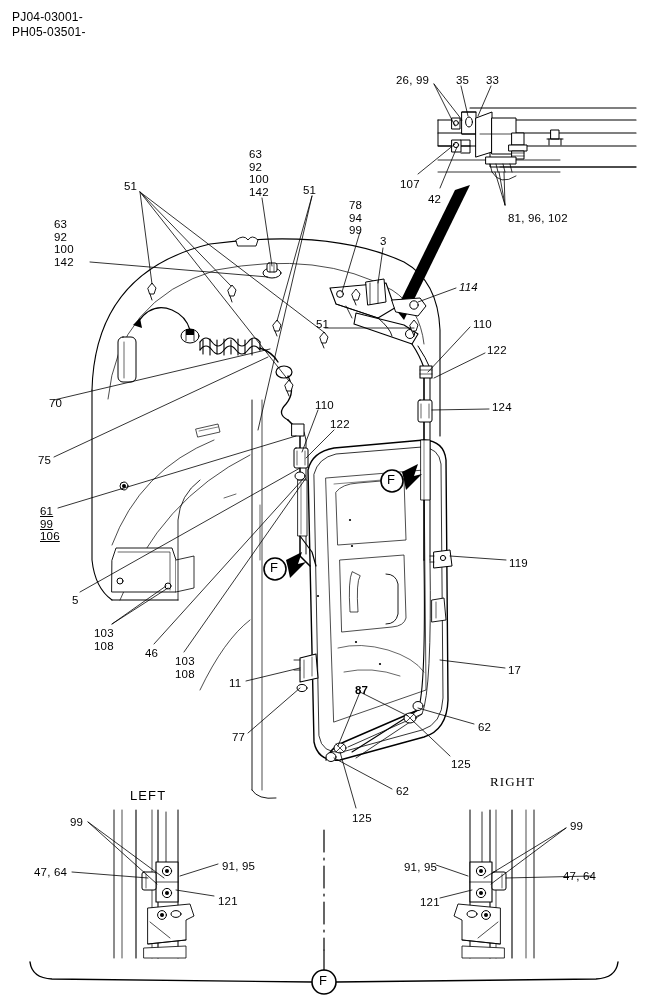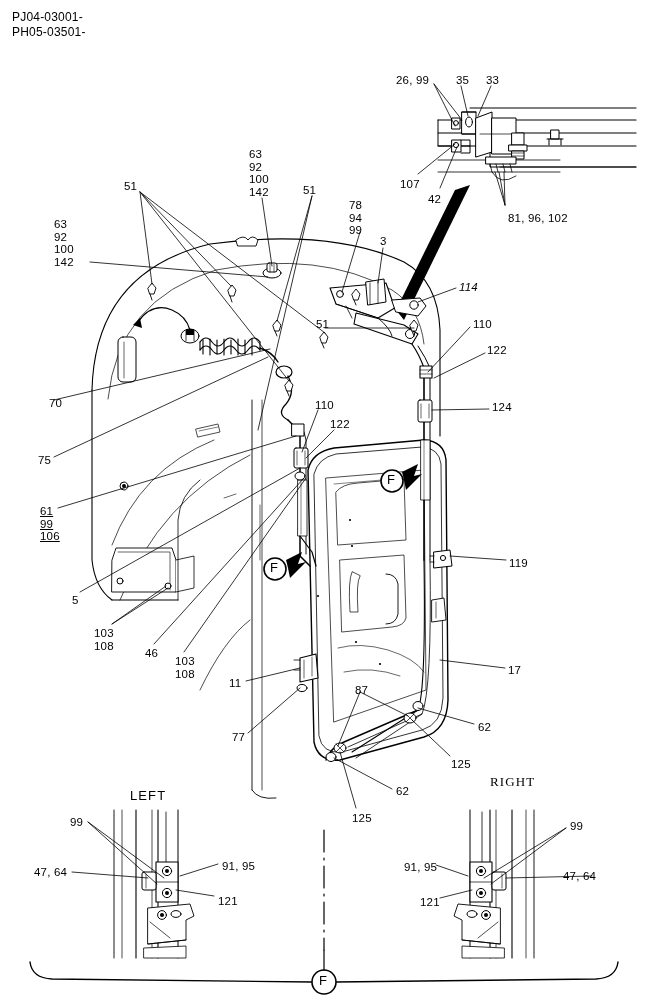--- a/index.html
+++ b/index.html
@@ -449,21 +449,21 @@
 106</div>
       <div class="lbl stack" style="left: 509px; top: 557px;">119</div>
       <div class="lbl stack" style="left: 72px; top: 594px;">5</div>
       <div class="lbl stack" style="left: 94px; top: 627px;">103
 108</div>
       <div class="lbl stack" style="left: 145px; top: 647px;">46</div>
       <div class="lbl stack" style="left: 175px; top: 655px;">103
 108</div>
       <div class="lbl stack" style="left: 229px; top: 677px;">11</div>
       <div class="lbl stack" style="left: 508px; top: 664px;">17</div>
-      <div class="lbl stack" style="left: 355px; top: 684px;">87</div>
+      <div class="lbl stack" style="left: 355px; top: 684px; font-weight: bold;">87</div>
       <div class="lbl stack" style="left: 232px; top: 731px;">77</div>
       <div class="lbl stack" style="left: 478px; top: 721px;">62</div>
       <div class="lbl stack" style="left: 451px; top: 758px;">125</div>
       <div class="lbl stack" style="left: 396px; top: 785px;">62</div>
       <div class="lbl stack" style="left: 352px; top: 812px;">125</div>
       <div class="lbl stack" style="left: 70px; top: 816px;">99</div>
       <div class="lbl stack" style="left: 34px; top: 866px;">47, 64</div>
       <div class="lbl stack" style="left: 222px; top: 860px;">91, 95</div>
       <div class="lbl stack" style="left: 218px; top: 895px;">121</div>
       <div class="lbl stack" style="left: 570px; top: 820px;">99</div>

